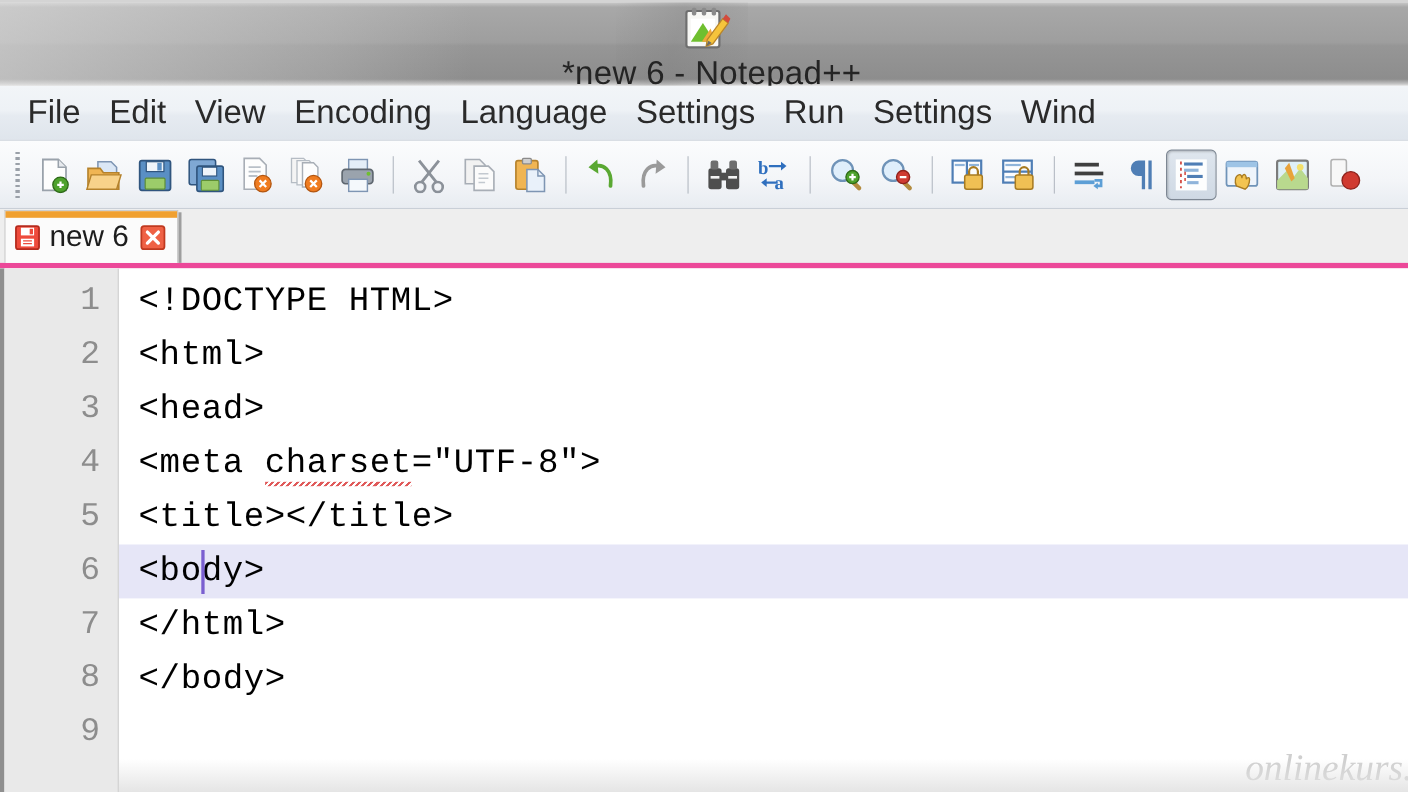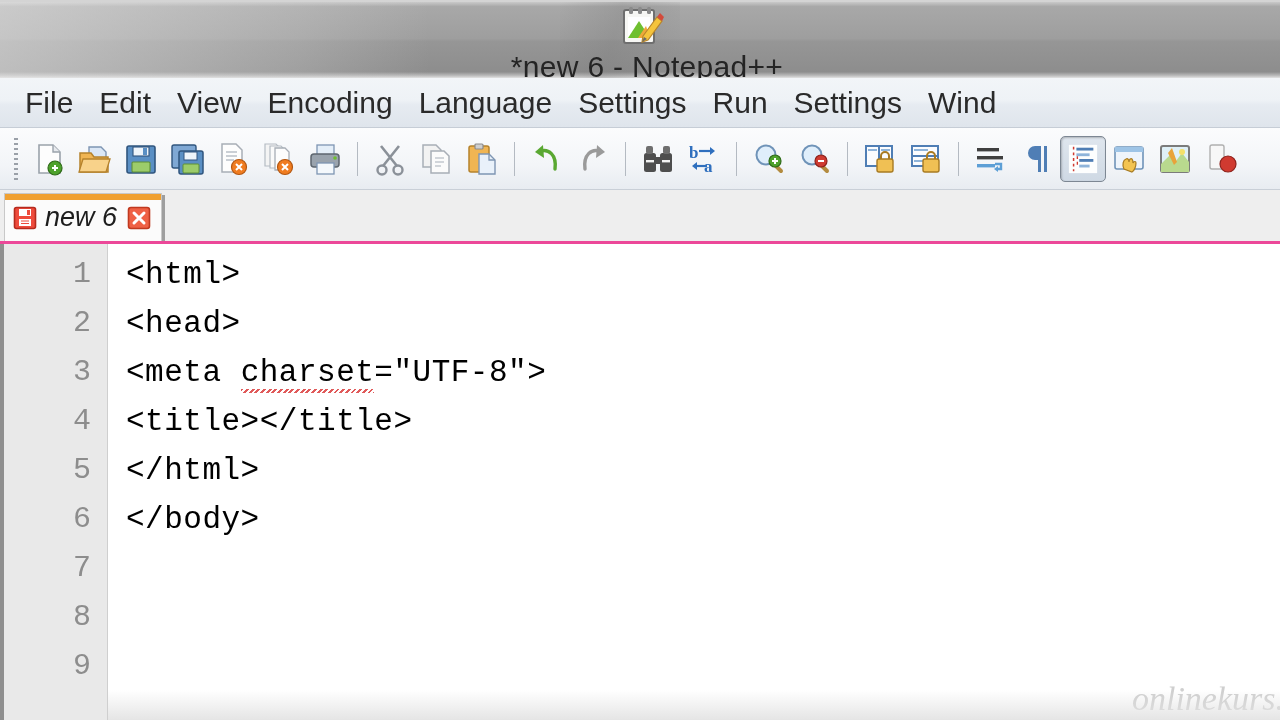--- a/index.html
+++ b/index.html
@@ -136,27 +136,26 @@
     height: 34px;
     background: #b4bac2;
     margin: 0 9px;
     flex: 0 0 auto;
   }
 
   
   .tabbar {
     height: 54px;
     background: #eeeeee;
-    border-bottom: 3px solid #ec4899;
+    border-bottom: 5px solid #ec4899;
     box-sizing: border-box;
     display: flex;
     align-items: flex-end;
     padding-left: 4px;
     overflow: hidden;
-    font-style: italic;
   }
   .tab {
     position: relative;
     height: 48px;
     box-sizing: border-box;
     background: #fbfbfb;
     border: 1px solid #c8c8c8;
     border-bottom: none;
     display: flex;
     align-items: center;
@@ -584,27 +583,29 @@
       <div class="gutter-num">3</div>
       <div class="gutter-num">4</div>
       <div class="gutter-num">5</div>
       <div class="gutter-num">6</div>
       <div class="gutter-num">7</div>
       <div class="gutter-num">8</div>
       <div class="gutter-num">9</div>
     </div>
 
     <div class="code">
+      <div class="code-line">&lt;!DOCTYPE HTML&gt;</div>
       <div class="code-line">&lt;html&gt;</div>
       <div class="code-line">&lt;head&gt;</div>
 
       <div class="code-line"><span>&lt;meta </span><span class="spell">charset</span><span>="UTF-8"&gt;</span></div>
 
       <div class="code-line">&lt;title&gt;&lt;/title&gt;</div>
 
+      <div class="code-line current"><span>&lt;bo</span><span class="caret" style="left: 75.3125px;"></span><span>dy&gt;</span></div>
 
       <div class="code-line">&lt;/html&gt;</div>
       <div class="code-line">&lt;/body&gt;</div>
 
       <div class="watermark">onlinekurs.</div>
       <div class="bottom-fade"></div>
     </div>
   </div>
 
 </div>

